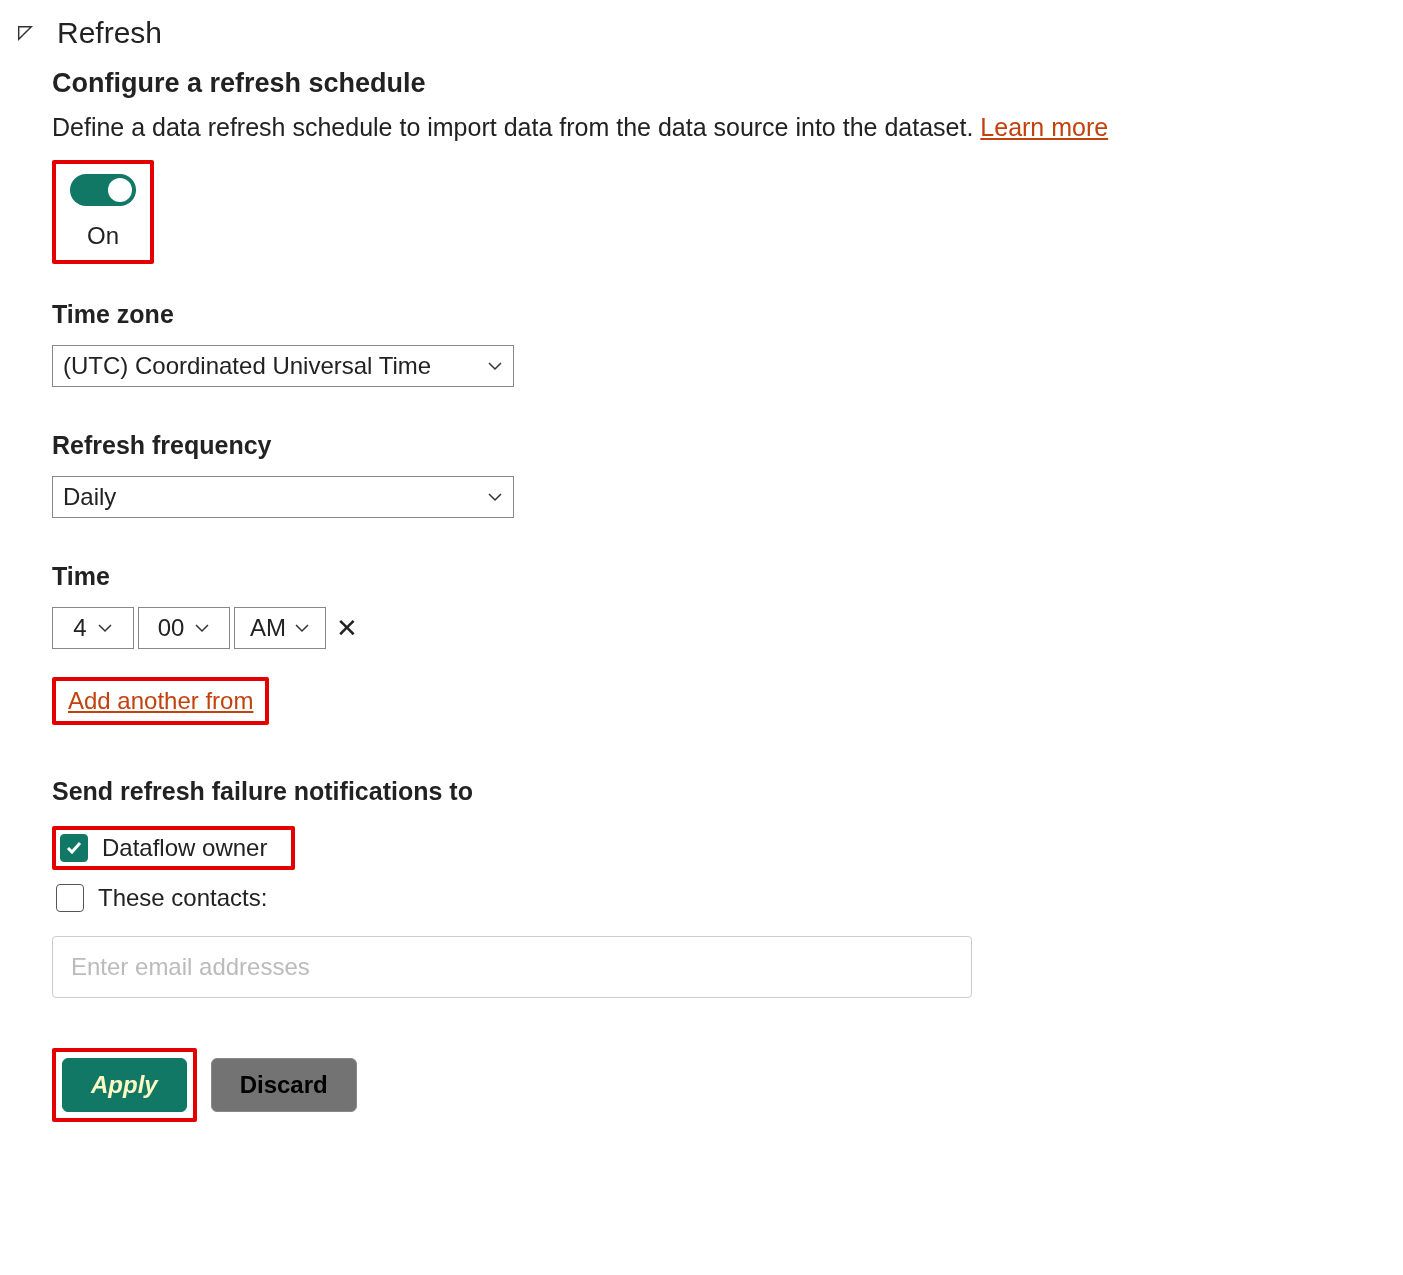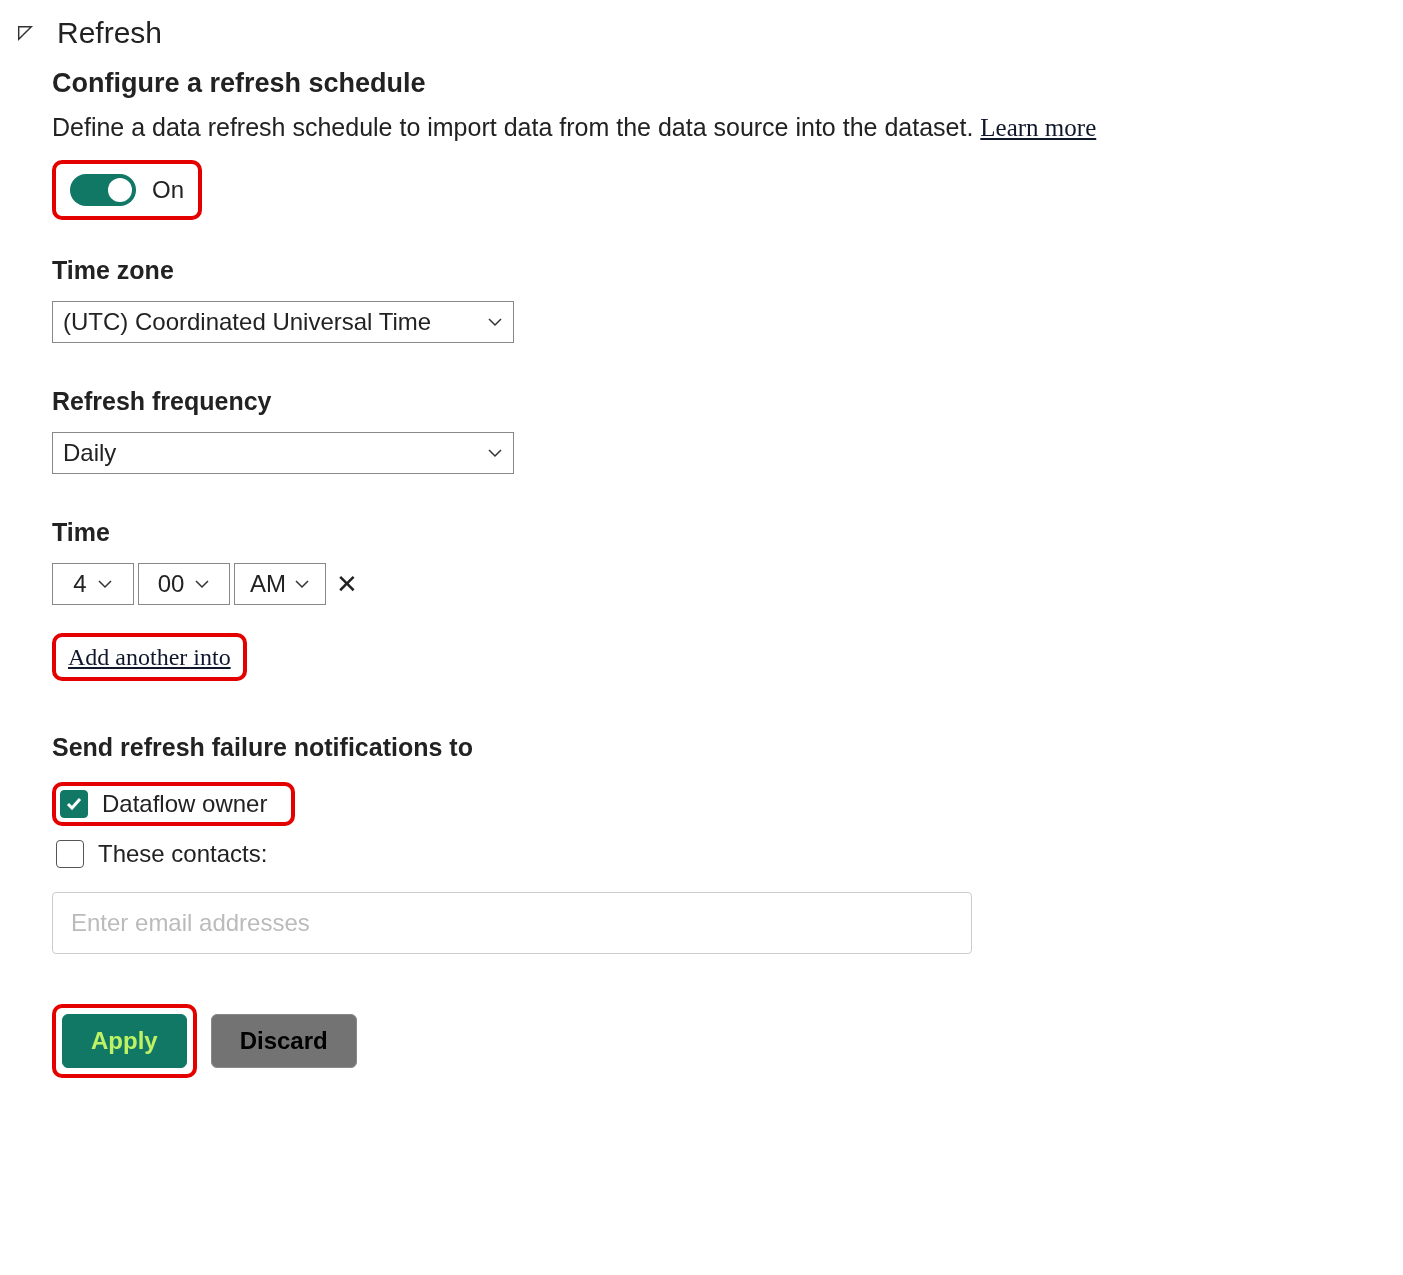--- a/index.html
+++ b/index.html
@@ -27,29 +27,29 @@
     .heading {
       font-size: 27px;
       font-weight: 600;
       margin-bottom: 14px;
     }
     .desc {
       font-size: 25px;
       margin-bottom: 18px;
     }
     .link {
-      color: #0f172a;
+      color: #c2410c;
       text-decoration: underline;
       cursor: pointer;
-      font-family: Liberation Serif, serif;
     }
     .red-box {
       border: 4px solid #e50000;
-      border-radius: 10px;
+      border-radius: 2px;
       display: inline-block;
+      flex-direction: column;
     }
     .toggle-row {
       margin-bottom: 36px;
     }
     .toggle-wrap {
       padding: 10px 14px;
       display: inline-flex;
       align-items: center;
       gap: 16px;
     }
@@ -178,21 +178,22 @@
       font-weight: 600;
       padding: 12px 28px;
       border-radius: 6px;
       cursor: pointer;
       border: 1px solid #888;
       background: #737373;
     }
     .btn-primary {
       background: #117865;
       border-color: #117865;
-      color: #bef264;
+      color: #fef9c3;
+      font-style: italic;
     }
     .apply-box {
       padding: 6px;
     }
     .triangle-icon {
       width: 18px;
       height: 18px;
       stroke: #333;
       stroke-width: 1.6;
       fill: none;
@@ -264,21 +265,21 @@
         <svg class="chevron" viewBox="0 0 16 16">
             <path d="M2 5 L8 11 L14 5" fill="none" stroke="#333" stroke-width="1.5"></path>
           </svg>
       </div>
       <span class="close-x">✕</span>
     </div>
   </div>
 
   <div class="add-link-row">
     <div class="red-box add-link-box">
-      <a class="link">Add another into</a>
+      <a class="link">Add another from</a>
     </div>
   </div>
 
   <div class="notif-heading">Send refresh failure notifications to</div>
 
   <div style="margin-bottom:14px;">
     <div class="red-box owner-row-box">
       <div class="check-row" style="margin-bottom:0;">
         <div class="checkbox checked">
           <svg width="18" height="18" viewBox="0 0 18 18">

